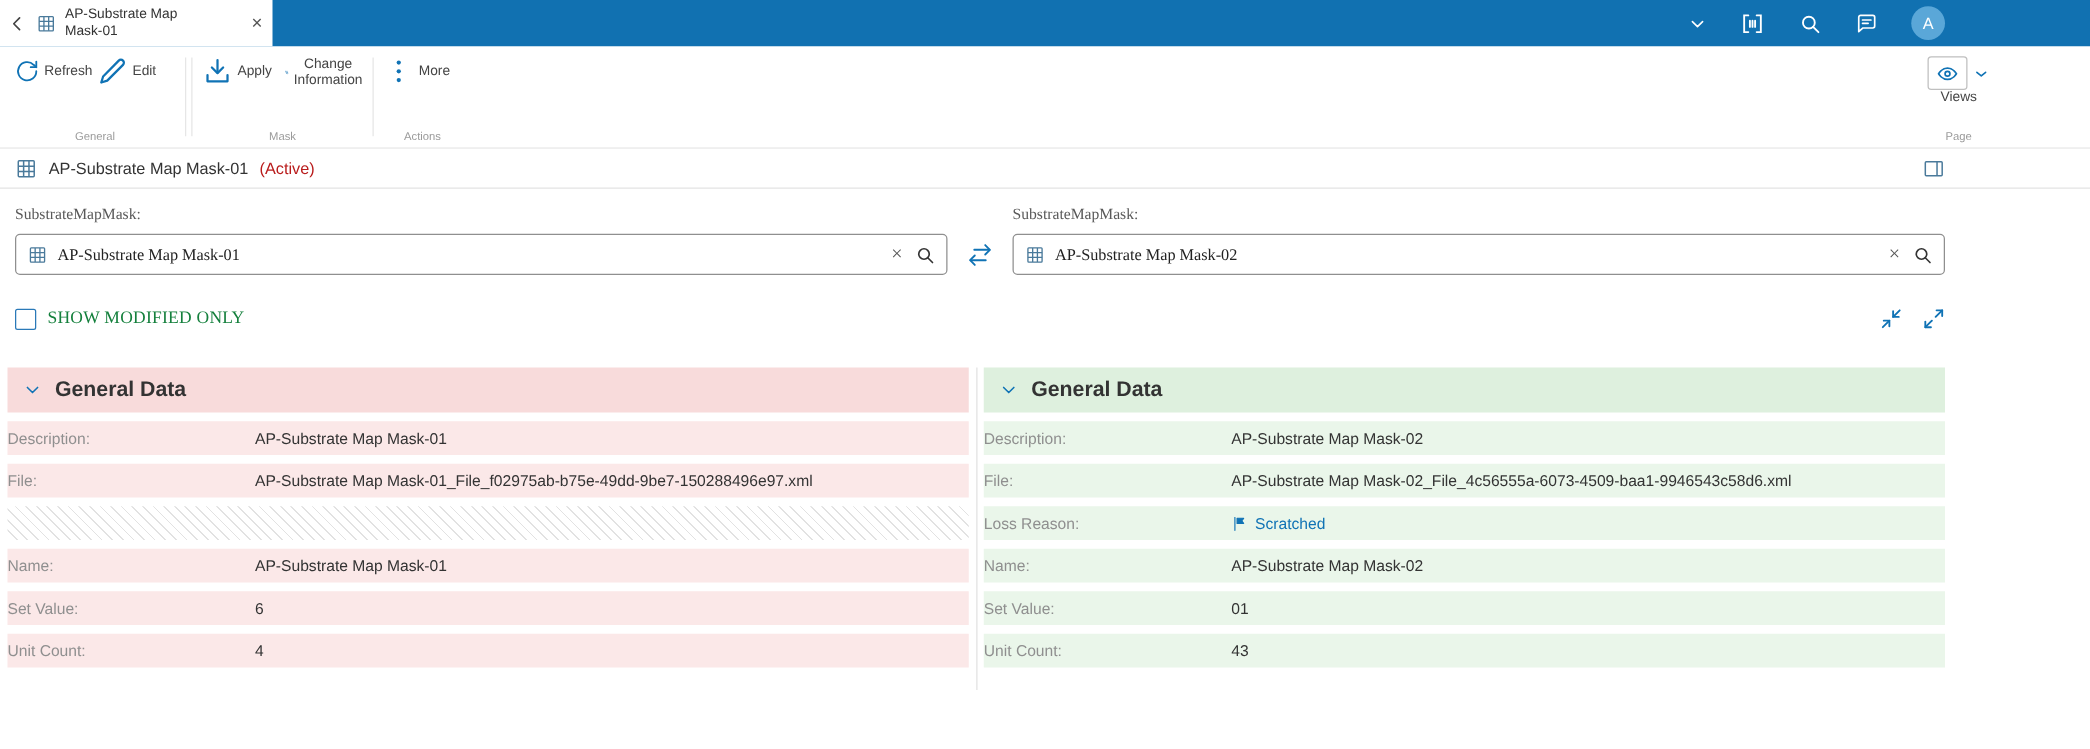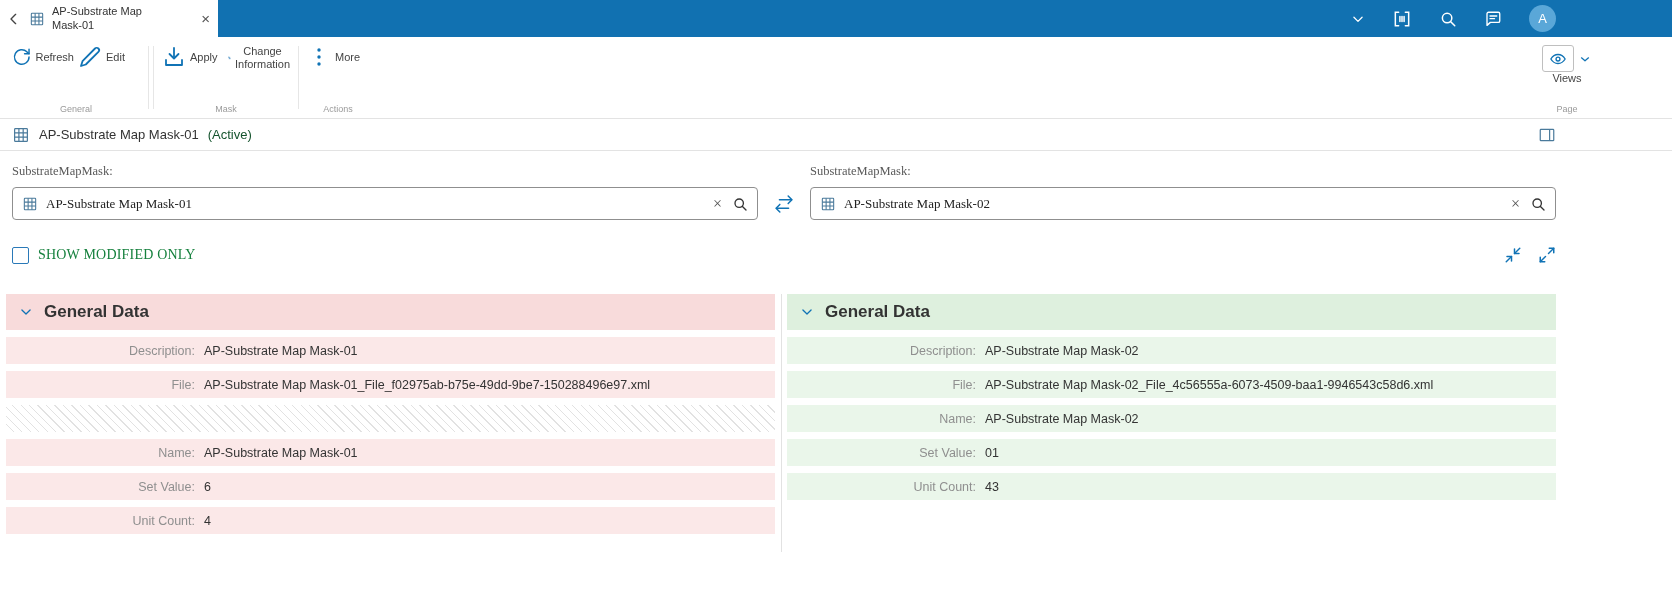--- a/index.html
+++ b/index.html
@@ -35,21 +35,21 @@
   .rb-sep{width:1px;background:#e6e6e6;margin:9px 2px;}
   .rb-right{display:flex;align-items:stretch;padding-right:76px;}
   .views-row{display:flex;align-items:center;gap:4px;margin-top:5px;}
   .views-box{width:32px;height:27px;border:1px solid #bfbfbf;border-radius:3px;display:flex;align-items:center;justify-content:center;color:var(--accent);cursor:pointer;background:#fff;}
   .views-caret{color:var(--accent);cursor:pointer;}
 
   
   .entity-header{height:32px;border-bottom:1px solid #e3e3e3;display:flex;align-items:center;gap:9px;padding:0 116px 0 12px;background:#fff;}
   .entity-icon{color:#4a7a9b;}
   .entity-title{font-size:13px;color:#333;}
-  .entity-status{font-size:13px;color:#14532d;}
+  .entity-status{font-size:13px;color:#b91c1c;}
   .panel-toggle{margin-left:auto;color:#4a7a9b;cursor:pointer;}
 
   
   .compare-area{padding:13px 116px 0 12px;font-family:Liberation Serif, serif;}
   .cmp-grid{display:grid;grid-template-columns:1fr 52px 1fr;align-items:center;}
   .cmp-label{font-size:12.5px;color:#595959;padding-bottom:8px;}
   .lookup{height:33px;border:1px solid #8f8f8f;border-radius:4px;background:#fff;display:flex;align-items:center;gap:8px;padding:0 9px;}
   .lookup .lk-icon{color:#4a7a9b;flex:0 0 auto;}
   .lookup input{border:none;outline:none;flex:1;font-family:inherit;font-size:13px;color:#222;background:transparent;padding:0;}
   .lk-clear{font-size:16px;color:#555;cursor:pointer;line-height:1;padding:0 2px;}
@@ -68,21 +68,21 @@
   .panels::before{content:"";position:absolute;left:50%;top:0;bottom:-18px;width:1px;background:#e2e2e2;}
   .panel{min-width:0;}
   .panel-header{height:36px;display:flex;align-items:center;gap:11px;padding:0 13px;font-size:17px;font-weight:700;color:#333;cursor:pointer;}
   .left-hd{background:var(--left-header-bg);}
   .right-hd{background:var(--right-header-bg);}
   .sec-chevron{color:var(--accent);}
   .prow{margin-top:7px;height:27px;display:flex;align-items:center;font-size:12.5px;}
   .left-row{background:var(--left-row-bg);}
   .right-row{background:var(--right-row-bg);}
   .hatched{background:repeating-linear-gradient(45deg,#ffffff 0px,#ffffff 5px,#e2e2e2 5px,#e2e2e2 6px);}
-  .plabel{width:198px;flex:0 0 auto;text-align:right;color:#8f8f8f;padding-right:9px;}
+  .plabel{width:198px;flex:0 0 auto;color:#8f8f8f;padding-right:9px;}
   .pvalue{color:#333;white-space:nowrap;overflow:hidden;text-overflow:ellipsis;}
   .flag-val{display:flex;align-items:center;gap:5px;color:var(--accent);cursor:pointer;}
 </style>
 </head>
 <body>
 
 <div class="app">
 
   <header class="topbar">
     <div class="tab">
@@ -320,20 +320,30 @@
       </div>
       <div class="prow right-row">
         <span class="plabel">Description:</span>
         <span class="pvalue">AP-Substrate Map Mask-02</span>
       </div>
       <div class="prow right-row">
         <span class="plabel">File:</span>
         <span class="pvalue">AP-Substrate Map Mask-02_File_4c56555a-6073-4509-baa1-9946543c58d6.xml</span>
       </div>
       <div class="prow right-row">
+        <span class="plabel">Loss Reason:</span>
+        <span class="flag-val">
+          <svg class="i14" viewBox="0 0 24 24" fill="currentColor" stroke="currentColor" stroke-width="1.6" stroke-linecap="round" stroke-linejoin="round">
+              <path d="M5 21V3.5" fill="none"></path>
+              <path d="M8 4.5h9l-2.6 3.5L17 11.5H8Z"></path>
+            </svg>
+          <span>Scratched</span>
+        </span>
+      </div>
+      <div class="prow right-row">
         <span class="plabel">Name:</span>
         <span class="pvalue">AP-Substrate Map Mask-02</span>
       </div>
       <div class="prow right-row">
         <span class="plabel">Set Value:</span>
         <span class="pvalue">01</span>
       </div>
       <div class="prow right-row">
         <span class="plabel">Unit Count:</span>
         <span class="pvalue">43</span>

